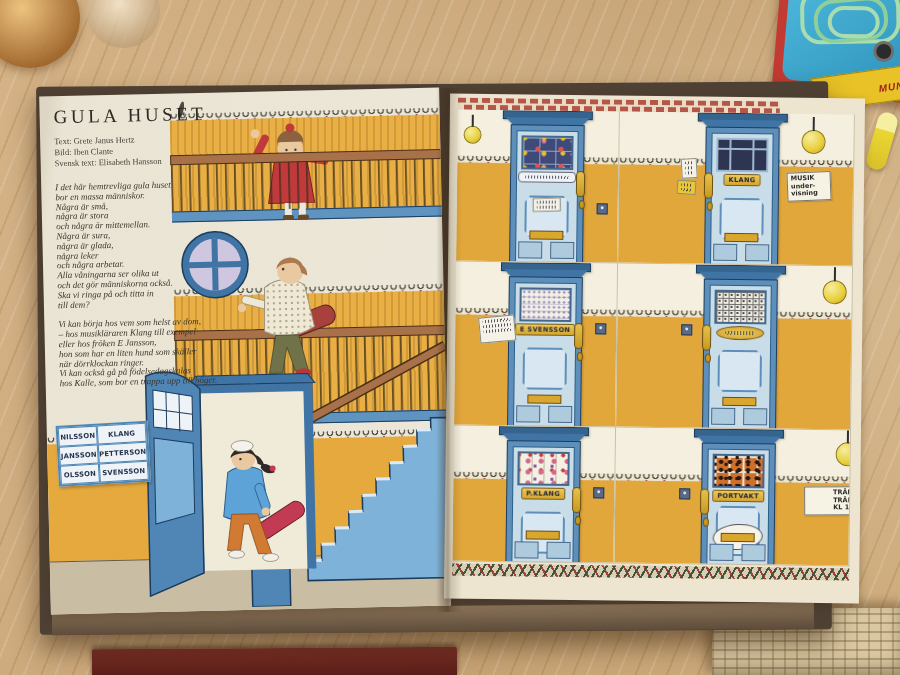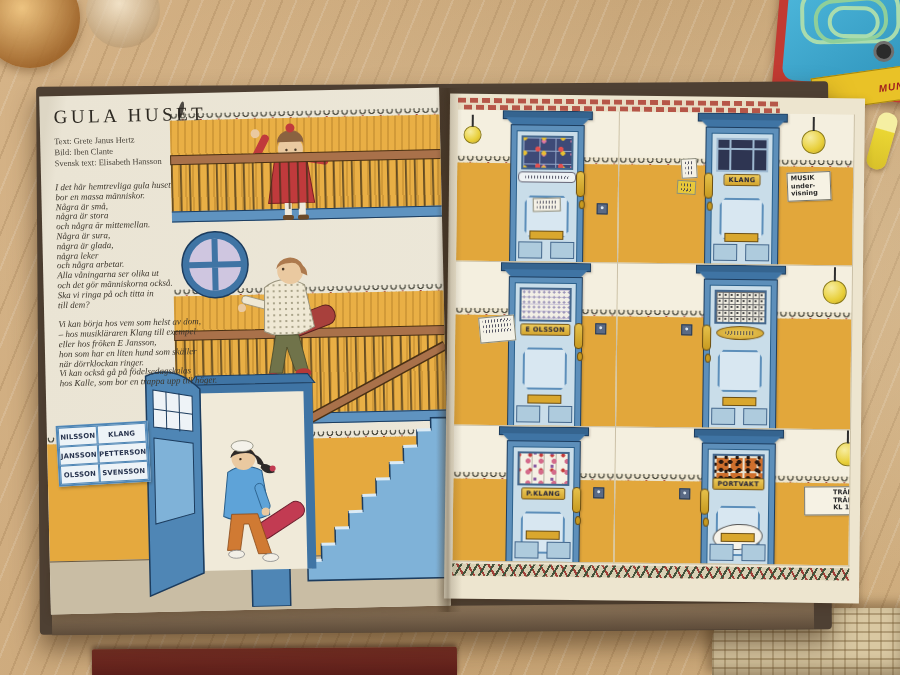--- a/index.html
+++ b/index.html
@@ -147,21 +147,21 @@
   .lamp::before{content:"";position:absolute;left:10px;top:-14px;width:2px;height:14px;background:#2e2e2e;}
   .lamp.small{width:16px;height:16px;} .lamp.small::before{left:7px;top:-12px;height:12px;}
   .note{position:absolute;background:#f6f2e4;border:1px solid #77766a;color:#2a2a2a;
     font:700 6.5px/7.5px "DejaVu Sans",sans-serif;padding:2px 3px;box-shadow:1px 1px 1px rgba(60,40,20,.25);}
   .squig{height:3.5px;margin:1.5px 3px;border-radius:2px;opacity:.85;
     background:repeating-linear-gradient(100deg,#3a3a4e 0 1px,rgba(0,0,0,0) 1px 3px);}
   .scribtag{position:absolute;background:#f4f1e6;border:1px solid #8a8a7a;}
   .ovalwhite{position:absolute;top:74px;left:50%;transform:translateX(-50%) rotate(-4deg);width:48px;height:24px;background:#f6f3ea;
     border:1.5px solid #555;border-radius:50%;display:flex;align-items:center;justify-content:center;
     font:italic 700 8px "Liberation Serif",serif;color:#333;}
-  .portplate{top:28px;}
+  .portplate{top:40px;}
 </style>
 </head>
 <body>
 
 <div id="photo">
 
   <div class="abs glass1"></div>
   <div class="abs glass2"></div>
 
   <div class="abs toy">
@@ -413,21 +413,21 @@
       <div class="cell c1">
         <div class="band-w"></div>
         <div class="frz"></div>
         <div class="band-y"></div>
         <div class="door">
           <div class="cap"></div>
           <div class="ped"></div>
           <div class="dframe">
             <div class="leaf">
               <div class="window win-lace"></div>
-              <div class="plate gold">E OLSSON</div>
+              <div class="plate gold">E SVENSSON</div>
               <div class="dpanel"></div>
               <div class="mail"></div>
               <div class="bp">
                   <i></i>
                   <i></i>
                 </div>
             </div>
           </div>
           <div class="handle hr"></div>
         </div>

